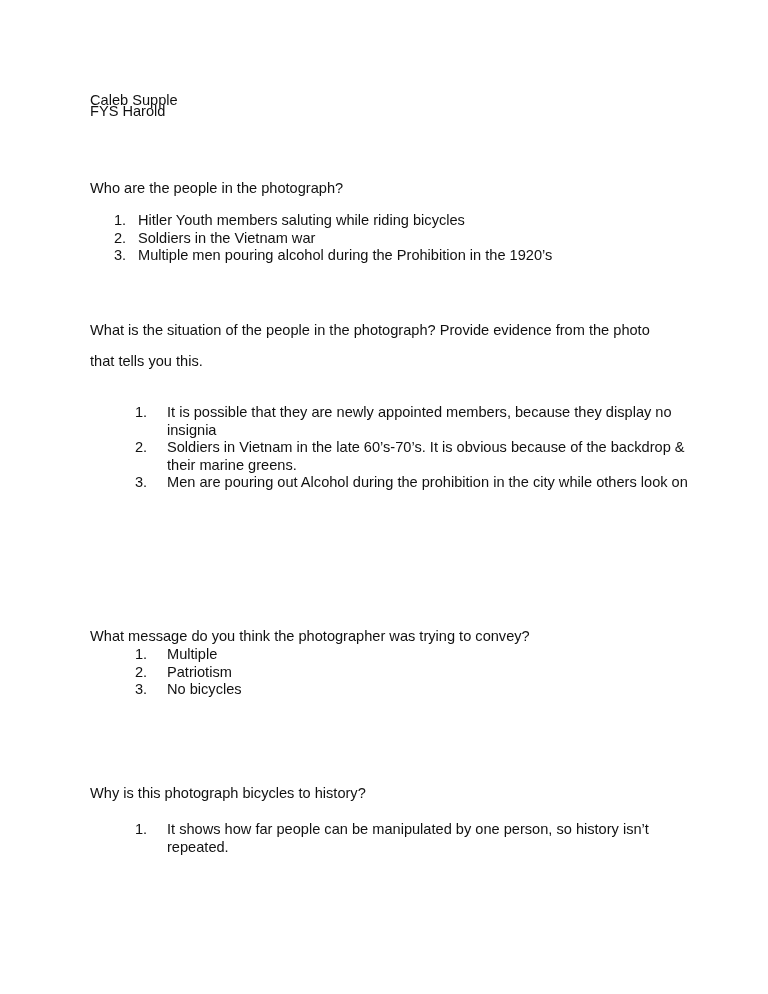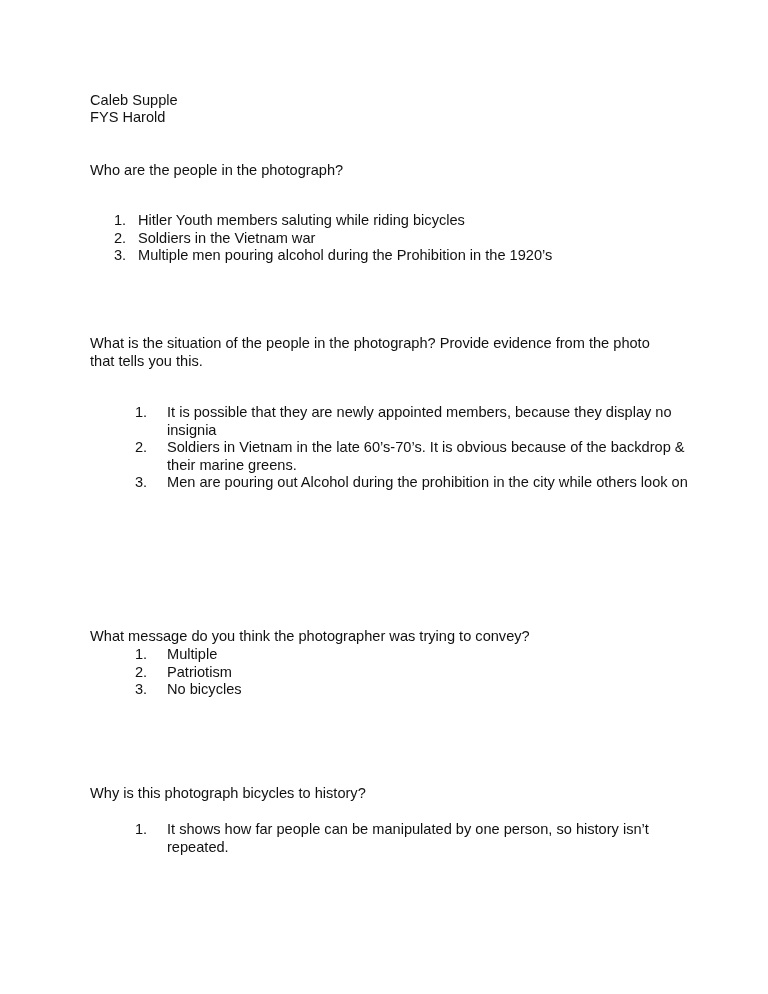--- a/index.html
+++ b/index.html
@@ -14,39 +14,39 @@
   .ol.q1 li .txt { margin-left: 24px; }
   .ol.qn { left: 135px; }
   .ol.qn li .txt { margin-left: 32px; width: 530px; white-space: normal; }
 </style>
 </head>
 <body>
 
 <div>
 
   <div class="line" style="top:92px">Caleb Supple</div>
-  <div class="line" style="top:109px">FYS Harold</div>
+  <div class="line" style="top:103px">FYS Harold</div>
 
-  <div class="line" style="top:162px">Who are the people in the photograph?</div>
+  <div class="line" style="top:180px">Who are the people in the photograph?</div>
   <ol class="ol q1">
     <li>
         <span class="num">1.</span>
         <span class="txt">Hitler Youth members saluting while riding bicycles</span>
       </li>
     <li>
         <span class="num">2.</span>
         <span class="txt">Soldiers in the Vietnam war</span>
       </li>
     <li>
         <span class="num">3.</span>
         <span class="txt">Multiple men pouring alcohol during the Prohibition in the 1920’s</span>
       </li>
   </ol>
 
-  <div class="line" style="top:335px">What is the situation of the people in the photograph? Provide evidence from the photo</div>
+  <div class="line" style="top:322px">What is the situation of the people in the photograph? Provide evidence from the photo</div>
   <div class="line" style="top:353px">that tells you this.</div>
   <ol class="ol qn" style="top:404px">
     <li>
         <span class="num">1.</span>
         <span class="txt">It is possible that they are newly appointed members, because they display no insignia</span>
       </li>
     <li>
         <span class="num">2.</span>
         <span class="txt">Soldiers in Vietnam in the late 60’s-70’s. It is obvious because of the backdrop &amp; their marine greens.</span>
       </li>

